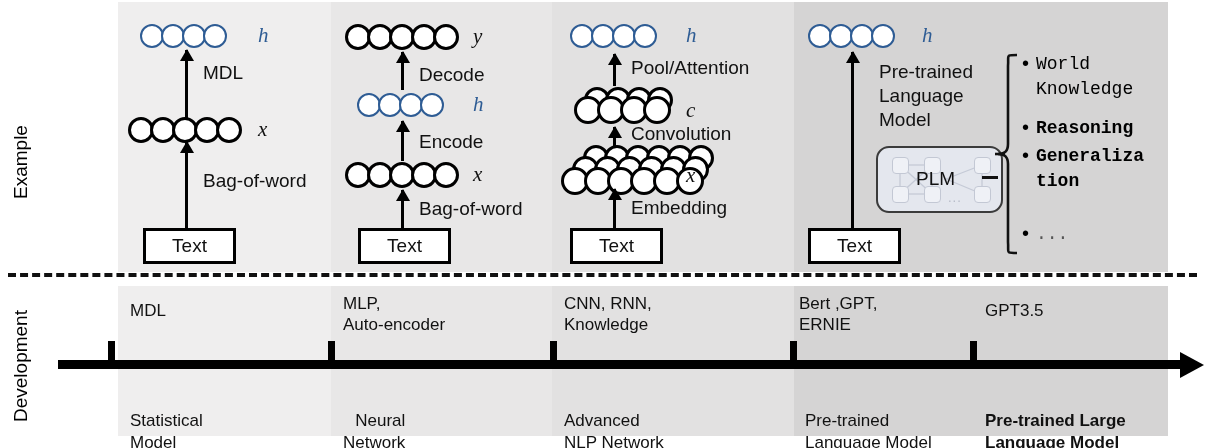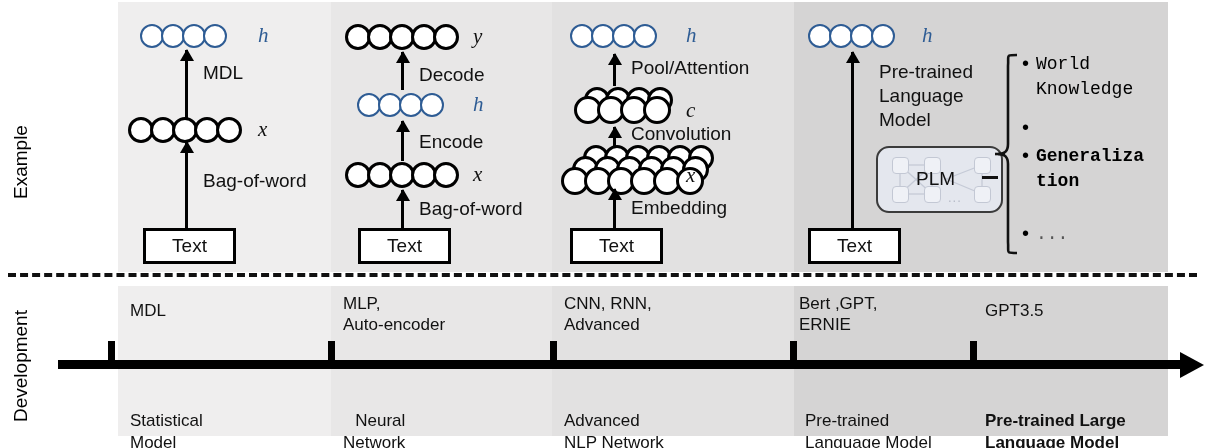--- a/index.html
+++ b/index.html
@@ -249,36 +249,37 @@
   </svg>
   <div style="position:absolute;left:982px;top:176px;width:16px;height:3px;background:#111;"></div>
 
   <div class="bul" style="left:1022px;top:52px;">
     <span class="dot">•</span>
     <span class="txt" style="font-size:18px;line-height:25px;">World
 Knowledge</span>
   </div>
   <div class="bul" style="left:1022px;top:116px;">
     <span class="dot">•</span>
+    <span class="txt bold" style="font-size:18px;line-height:25px;">Reasoning</span>
   </div>
   <div class="bul" style="left:1022px;top:144px;">
     <span class="dot">•</span>
     <span class="txt bold" style="font-size:18px;line-height:25px;">Generaliza
 tion</span>
   </div>
   <div class="bul" style="left:1022px;top:222px;">
     <span class="dot">•</span>
     <span class="txt" style="font-size:18px;line-height:25px;color:#555;">...</span>
   </div>
 
   <div class="dev-top" style="left:130px;top:300px;">MDL</div>
   <div class="dev-top" style="left:343px;top:293px;">MLP,
 Auto-encoder</div>
   <div class="dev-top" style="left:564px;top:293px;">CNN, RNN,
-Advanced</div>
+Knowledge</div>
   <div class="dev-top" style="left:799px;top:293px;">Bert ,GPT,
 ERNIE</div>
   <div class="dev-top" style="left:985px;top:300px;">GPT3.5</div>
 
   <div class="tick" style="left:108px;top:341px;height:22px;"></div>
   <div class="tick" style="left:328px;top:341px;height:22px;"></div>
   <div class="tick" style="left:550px;top:341px;height:22px;"></div>
   <div class="tick" style="left:790px;top:341px;height:22px;"></div>
   <div class="tick" style="left:970px;top:341px;height:22px;"></div>
   <div class="tl" style="left:58px;top:360px;width:1124px;height:9px;"></div>

